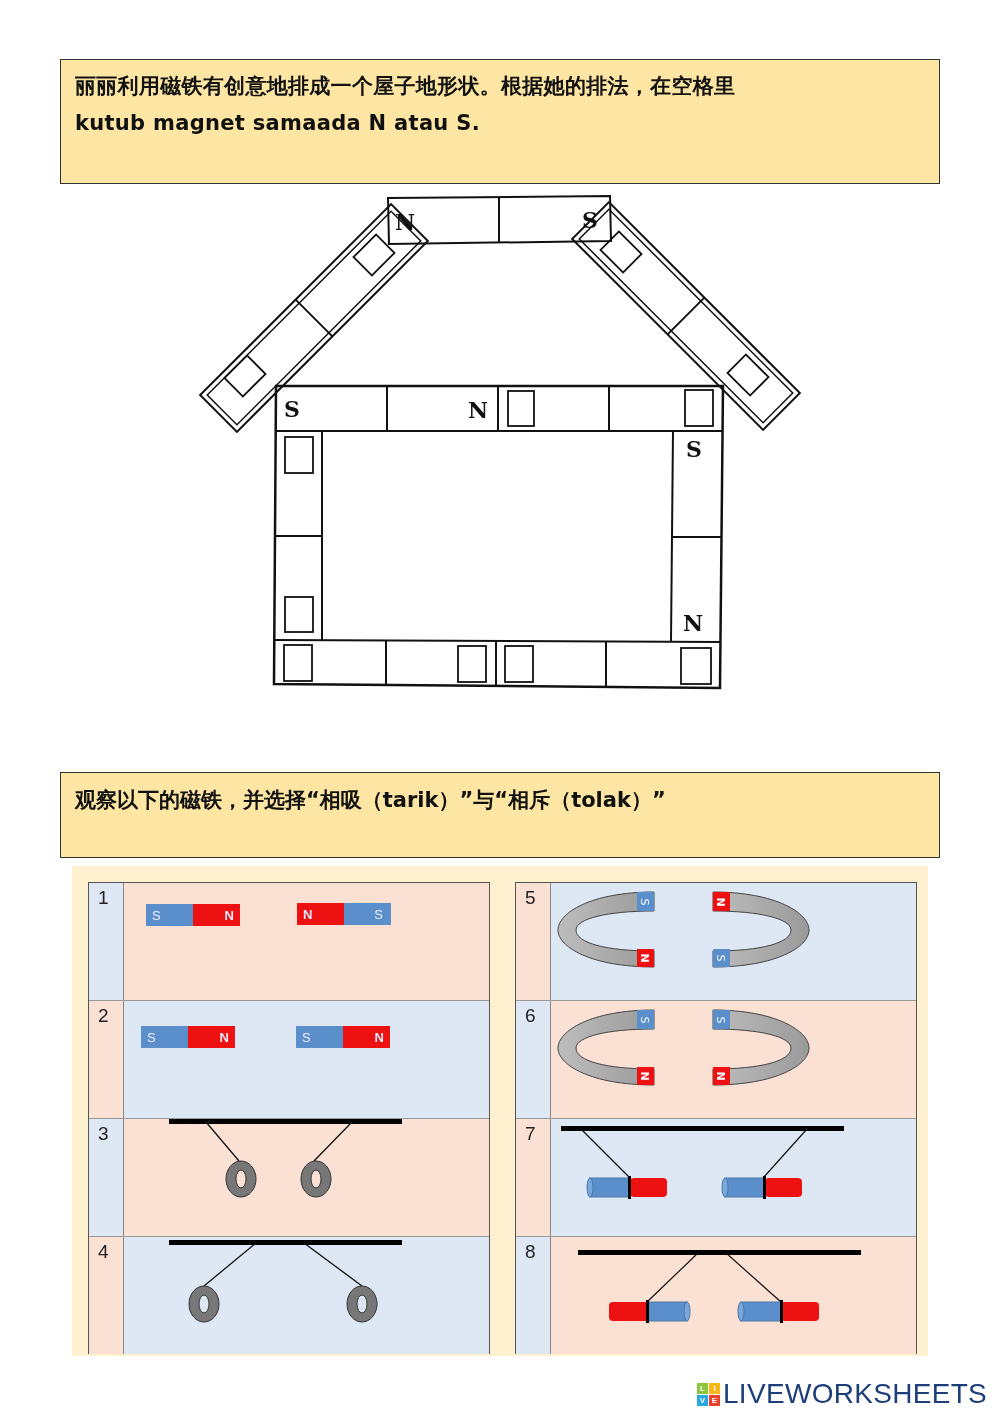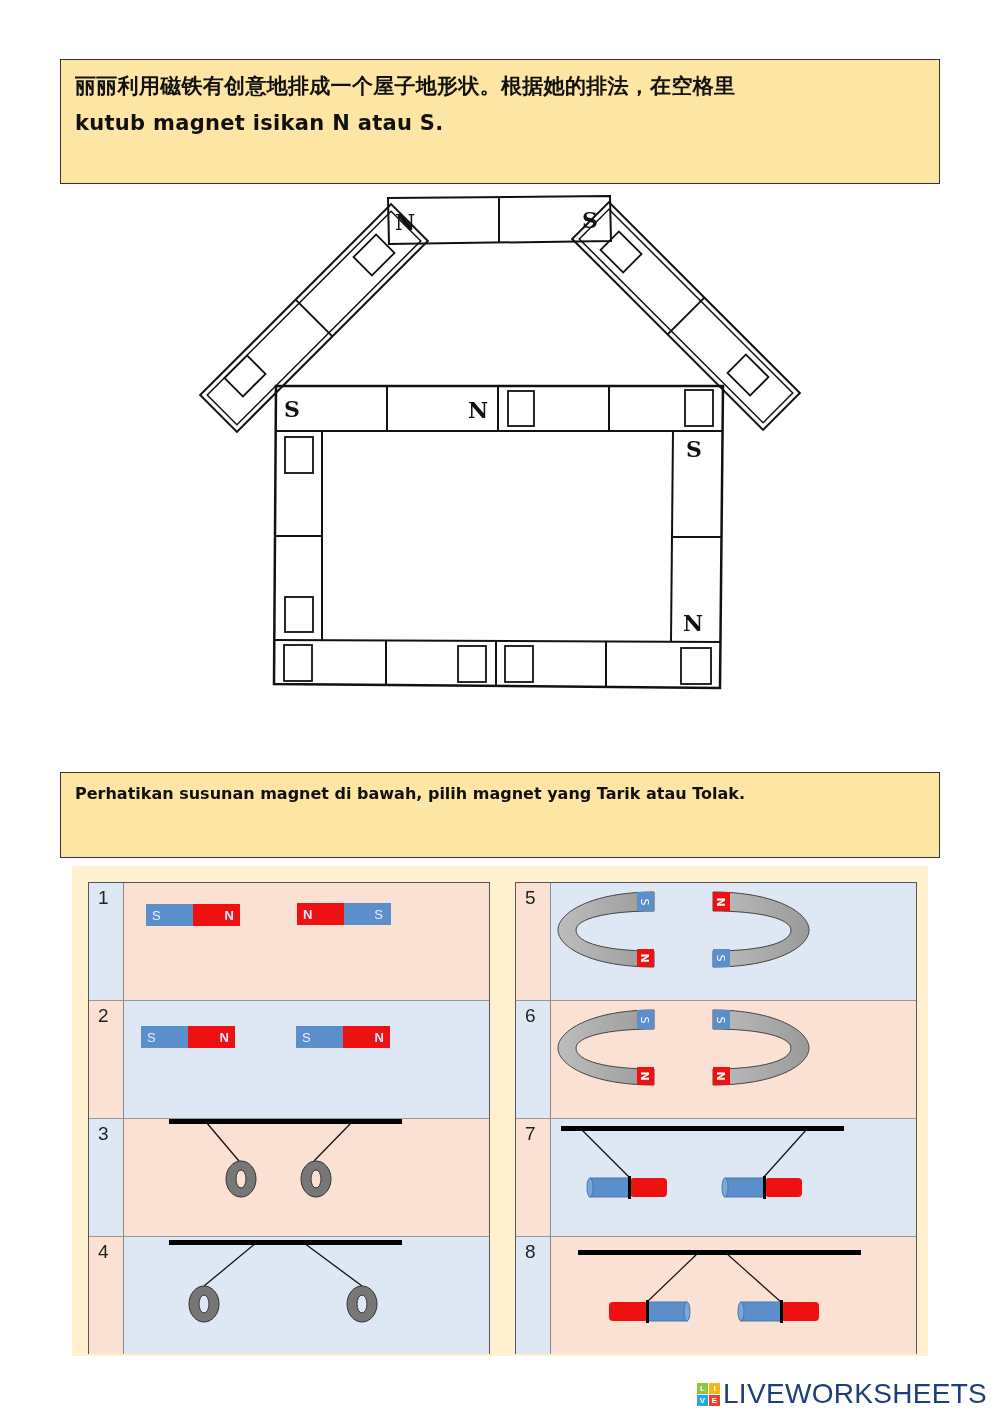--- a/index.html
+++ b/index.html
@@ -39,21 +39,21 @@
   #logo { position:absolute; left:697px; top:1378px; display:flex; align-items:center; }
   .logo-grid { display:grid; grid-template-columns:11px 11px; grid-template-rows:11px 11px; gap:1px; margin-right:3px; }
   .logo-grid span { display:flex; align-items:center; justify-content:center; font-size:8px; font-weight:bold; color:#fff; font-family:"Liberation Sans",sans-serif; }
   .logo-text { font-family:"Liberation Sans",sans-serif; font-weight:normal; font-size:28px; color:#1d3e78; letter-spacing:0.3px; }
 </style>
 </head>
 <body>
 
 <div id="box1" class="instr-box">
   <div class="line">丽丽利用磁铁有创意地排成一个屋子地形状。根据她的排法，在空格里</div>
-  <div class="line">kutub magnet isikan N atau S.</div>
+  <div class="line">kutub magnet samaada N atau S.</div>
 </div>
 
 <svg id="house" viewBox="0 0 1000 760">
   <g fill="none" stroke="#111" stroke-width="2">
 
     <polygon points="388,198 610,196 611,241 389,244"></polygon>
     <line x1="499" y1="197" x2="499" y2="243"></line>
 
     <g transform="translate(314,318) rotate(-45)">
       <rect x="-135" y="-26" width="270" height="52"></rect>
@@ -110,21 +110,21 @@
   </g>
   <text class="pole-label" x="395" y="230">N</text>
   <text class="pole-label" x="582" y="228">S</text>
   <text class="pole-label" x="284" y="417">S</text>
   <text class="pole-label" x="468" y="418">N</text>
   <text class="pole-label" x="686" y="457">S</text>
   <text class="pole-label" x="683" y="631">N</text>
 </svg>
 
 <div id="box2" class="instr-box">
-  <div class="l2">Perhatikan susunan magnet di bawah, pilih magnet yang Tarik atau Tolak.</div>
+  <div class="l1">观察以下的磁铁，并选择“相吸（tarik）”与“相斥（tolak）”</div>
 </div>
 
 <div id="grid-wrap">
 
   <div id="panel-left" class="panel">
 
     <div class="row" style="top:0">
       <div class="num-cell blue">
           <span class="num">1</span>
         </div>

